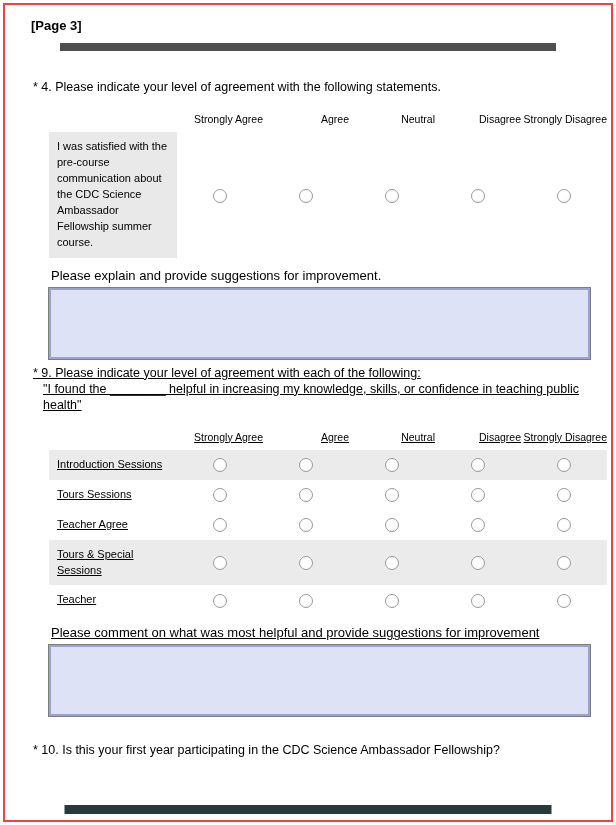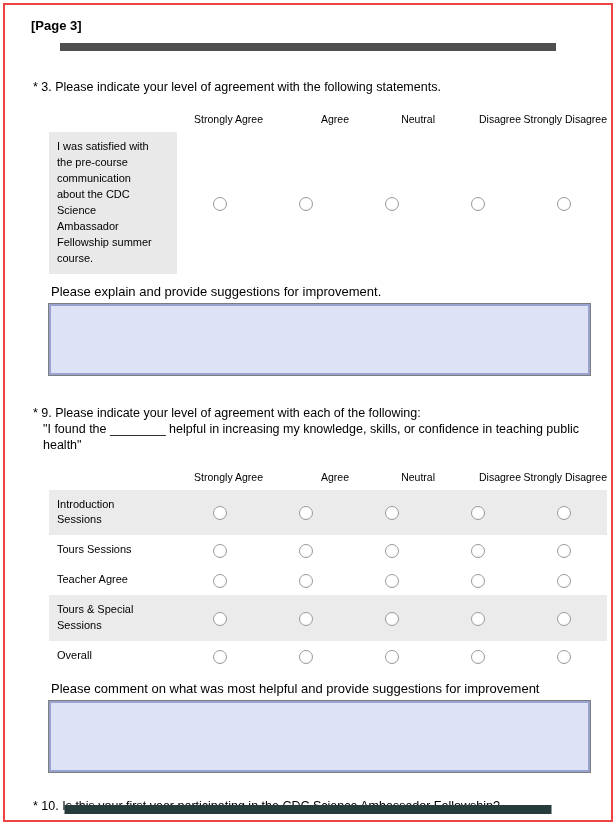--- a/index.html
+++ b/index.html
@@ -45,21 +45,21 @@
     text-align:right;
     padding:6px 0 7px 0;
     white-space:nowrap;
     overflow:hidden;
   }
   table.matrix td { text-align:center; vertical-align:middle; padding:6px 0; }
   table.matrix td.rowlabel {
     text-align:left;
     font-size:11px;
     line-height:1.45;
-    padding:7px 20px 7px 8px;
+    padding:7px 4px 7px 8px;
   }
   .q8-matrix td.rowlabel { background:#e9e9e9; padding-top:9px; padding-bottom:9px; }
   tr.shaded td { background:var(--row-shade, #ebebeb); }
 
   .radio {
     display:inline-block;
     width:14px; height:14px;
     border-radius:50%;
     border:1px solid #9a9a9a;
     background:radial-gradient(circle at 35% 30%, #ffffff 55%, #ececec);
@@ -74,21 +74,21 @@
     width:541px; height:71px;
     background:var(--textarea-bg, #dee2f6);
     border:2px solid var(--textarea-border, #99a3cf);
     outline:1px solid #7d7d7d;
     resize:none;
     font-family:"Liberation Sans", sans-serif;
     font-size:12px;
     padding:4px 6px;
   }
 
-  .section-q9 { margin-top:30px; }
+  .section-q9 { margin-top:6px;text-decoration:underline; }
   .section-q10 { margin-top:26px; }
 
   .bottom-bar {
     position:absolute;
     left:50%; bottom:6px;
     transform:translateX(-50%);
     width:487px; height:9px;
     background:var(--footer-bar, #263b3b);
   }
 </style>
@@ -96,21 +96,21 @@
 <body>
 
 <div class="frame">
 
   <div class="page-title">[Page 3]</div>
   <div class="top-bar"></div>
 
   <div class="content">
 
     <section>
-      <div class="q-title">* 3. Please indicate your level of agreement with the following statements.</div>
+      <div class="q-title">* 4. Please indicate your level of agreement with the following statements.</div>
 
       <table class="matrix q8-matrix">
         <colgroup>
           <col class="label-col">
             <col>
             <col>
             <col>
             <col>
             <col>
         </colgroup>
@@ -190,21 +190,21 @@
           </tr>
           <tr class="shaded">
             <td class="rowlabel">Tours &amp; Special Sessions</td>
             <td><span class="radio"></span></td>
             <td><span class="radio"></span></td>
             <td><span class="radio"></span></td>
             <td><span class="radio"></span></td>
             <td><span class="radio"></span></td>
           </tr>
           <tr>
-            <td class="rowlabel">Overall</td>
+            <td class="rowlabel">Teacher</td>
             <td><span class="radio"></span></td>
             <td><span class="radio"></span></td>
             <td><span class="radio"></span></td>
             <td><span class="radio"></span></td>
             <td><span class="radio"></span></td>
           </tr>
         </tbody>
       </table>
 
       <div class="comment-label">Please comment on what was most helpful and provide suggestions for improvement</div>

